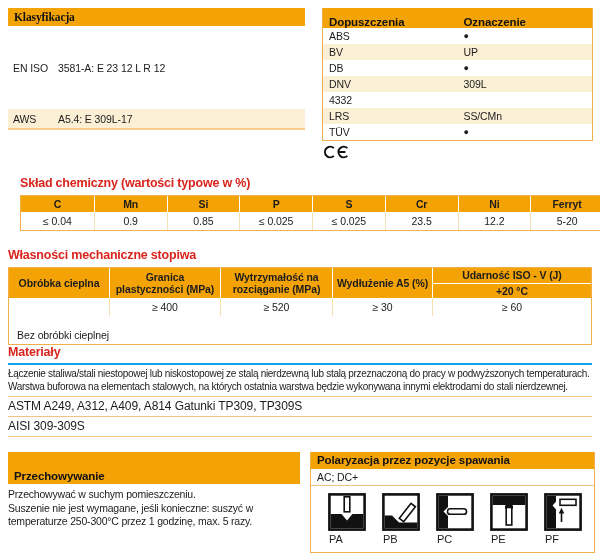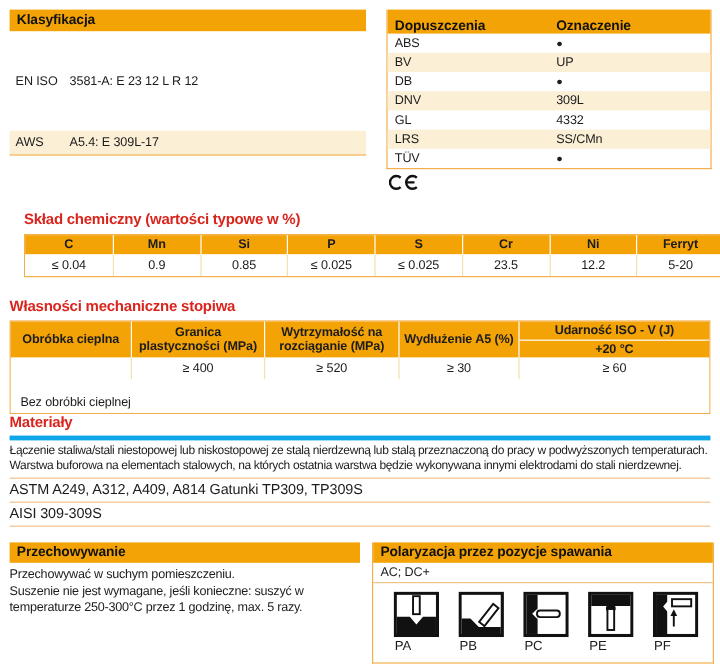--- a/index.html
+++ b/index.html
@@ -6,21 +6,21 @@
   html,body { background:#fff; }
   body {
     width:600px; height:556px; position:relative; overflow:hidden;
     font-family:"Liberation Sans", sans-serif; color:#1c1c1c;
     font-size:10.5px; letter-spacing:-0.1px;
   }
   .hdr-bar { background:#F4A306; font-weight:bold; font-size:11.5px; color:#111; }
 
   
   .klas { position:absolute; left:8px; top:8px; width:297px; border-bottom:2px solid #F6CE8F; }
-  .klas .hdr-bar { height:18px; line-height:18px; padding:0 6px; }
+  .klas .hdr-bar { height:18px; line-height:18px; padding:0 6px;font-family:Liberation Serif, serif; }
   .klas-row { display:flex; height:19px; align-items:center;margin-top:32px; }
   .klas-row.alt { background:#FBEFD6; }
   .klas-row .lbl { width:50px; padding-left:5px; flex:none; }
   .klas-row .val { flex:1; }
 
   
   .appr { position:absolute; left:322px; top:8px; width:271px;
           border:1px solid #F2B04C; border-top:none; }
   .appr-hdr { display:flex; height:20px; align-items:flex-end; }
   .appr-hdr div { width:50%; padding-left:6px; }
@@ -53,27 +53,27 @@
   .mech-head .cell:first-child { border-left:none; }
   .mech-head .impact { display:block; padding:0; }
   .mech-head .impact div { height:15px; line-height:15px; text-align:center; font-weight:bold; }
   .mech-head .impact div:last-child { border-top:1px solid #fff; }
   .mech-vals { display:grid; grid-template-columns:100px 111px 112px 100px 1fr; background:#fff; }
   .mech-vals div { height:18px; line-height:18px; text-align:center; border-left:1px solid #F6DFB4; }
   .mech-vals div:first-child { border-left:none; text-align:right; padding-left:5px;margin-top:28px; }
 
   
   .mats { position:absolute; left:8px; top:345px; width:584px; }
-  .mats .para { margin-top:4px; border-top:4px solid #0ea5e9; border-bottom:1px solid #F0C389;
+  .mats .para { margin-top:4px; border-top:2px solid #0ea5e9; border-bottom:1px solid #F0C389;
     padding:2px 0 3px 0; font-size:10px; line-height:13px; letter-spacing:-0.3px; }
   .mats .line { border-bottom:1px solid #F0C389; padding:2px 0 3px 0; font-size:12px; }
 
   
   .storage { position:absolute; left:8px; top:452px; width:292px; }
-  .storage .hdr-bar { height:17px; line-height:17px; padding:0 6px; }
+  .storage .hdr-bar { height:17px; line-height:17px; padding:16px 6px; }
   .storage .body { padding-top:4px; line-height:13.5px; font-size:10.5px; letter-spacing:-0.2px; }
 
   
   .polar { position:absolute; left:310px; top:452px; width:285px; height:101px;
            border:1px solid #F2B04C; border-top:none; }
   .polar .hdr-bar { height:17px; line-height:17px; padding:0 6px; }
   .polar .current { height:17px; line-height:17px; padding:0 6px; border-bottom:1px solid #F0C389; }
   .pos-row { display:flex; gap:16px; padding:7px 0 0 17px; }
   .pos { display:flex; flex-direction:column; }
   .pos svg { display:block; }
@@ -109,21 +109,20 @@
   </div>
   <div class="appr-row">
     <div>DB</div>
     <div class="bullet">●</div>
   </div>
   <div class="appr-row alt">
     <div>DNV</div>
     <div>309L</div>
   </div>
   <div class="appr-row">
-    <div>GL</div>
     <div>4332</div>
   </div>
   <div class="appr-row alt">
     <div>LRS</div>
     <div>SS/CMn</div>
   </div>
   <div class="appr-row">
     <div>TÜV</div>
     <div class="bullet">●</div>
   </div>

